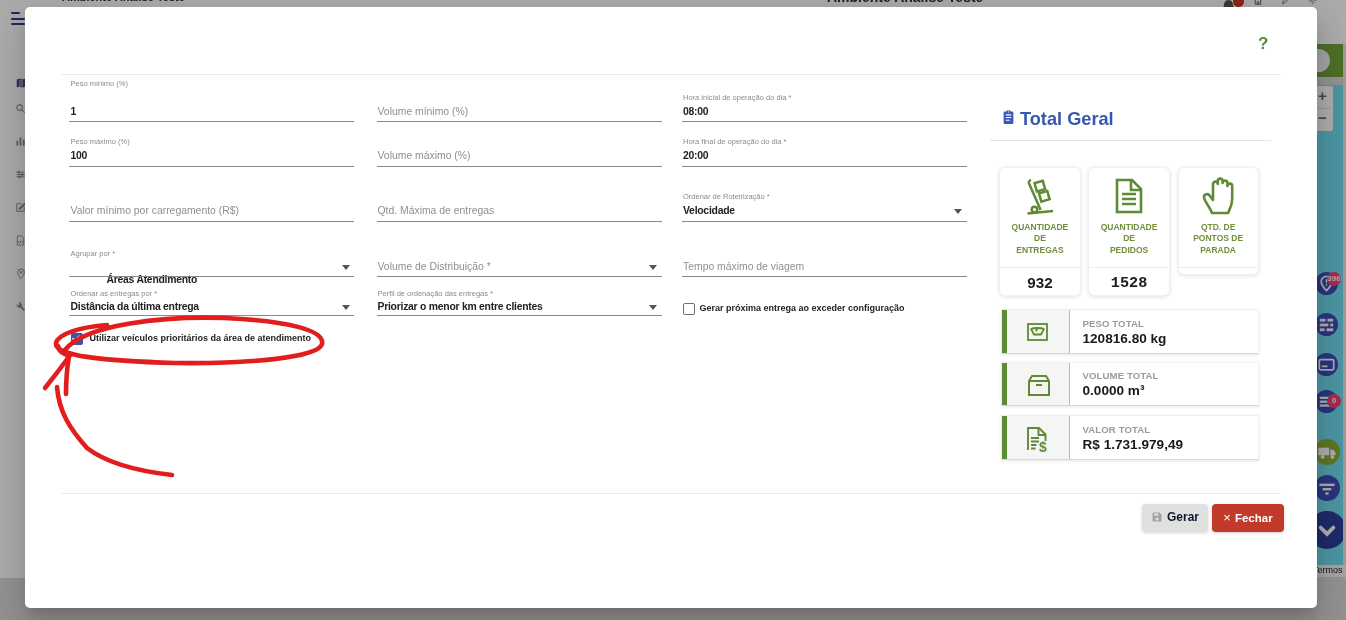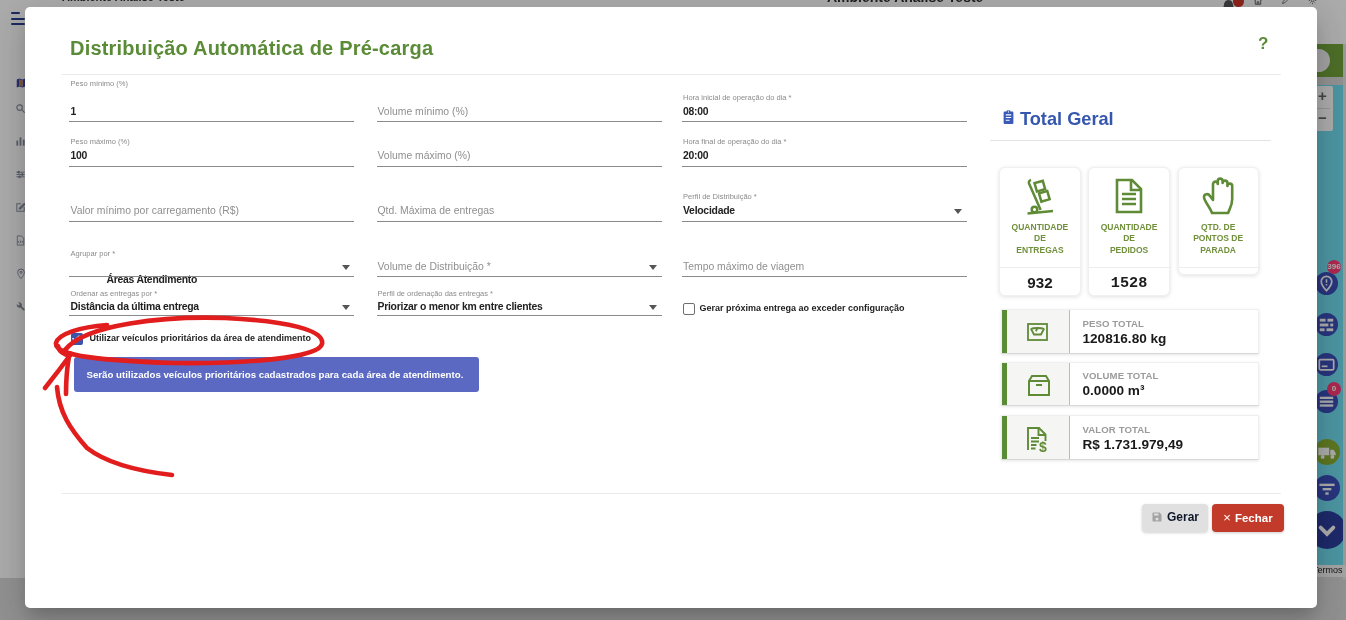--- a/index.html
+++ b/index.html
@@ -13,21 +13,21 @@
   #sidebar { position:absolute; left:0; top:0; width:36px; height:578px; background:#ffffff; }
   .hamb { position:absolute; background:#2d3f8f; height:2.4px; border-radius:1px; }
   .hdrtxt { position:absolute; font-weight:bold; color:#2f2f2f; white-space:nowrap; }
   
   #greenbar { position:absolute; left:1312px; top:44px; width:31px; height:33px; background:#74a43d; }
   #greencircle { position:absolute; left:1307px; top:49px; width:23px; height:23px; border-radius:50%; background:#f2f2f2; }
   #tealpanel { position:absolute; left:1313px; top:85px; width:30px; height:490px; background:#72dff2; }
   #zoombox { position:absolute; left:1312px; top:86px; width:21px; height:45px; background:#fff; border-radius:2px; color:#666; }
   #attrib { position:absolute; left:1310px; top:565px; width:36px; height:12px; background:#f4f4f4; font-size:9px; color:#222; padding-left:3px; }
   .fab { position:absolute; border-radius:50%; background:#3c50bb; color:#fff; }
-  .badge { position:absolute; border-radius:50%; background:#ff3d77; color:#fff; font-size:8px; font-weight:bold; text-align:center; }
+  .badge { position:absolute; border-radius:50%; background:#ff3d77; color:#fff; font-size:8px; font-weight:bold; text-align:center;margin-top:12px; }
 
   
   #overlay { position:absolute; inset:0; background:rgba(0,0,0,0.33); }
 
   
   #modal { position:absolute; left:25px; top:7px; width:1292px; height:601px; background:#fff; border-radius:5px;
            box-shadow:0 10px 14px -6px rgba(0,0,0,.16), 0 16px 28px 2px rgba(0,0,0,.10), 0 6px 36px 6px rgba(0,0,0,.07); }
   #mtitle { position:absolute; left:45px; top:29.5px; font-size:20px; font-weight:bold; color:#5a8b36; letter-spacing:0.2px; }
   #mhelp { position:absolute; left:1233px; top:27px; font-size:17px; font-weight:bold; color:#5a8b36; }
   .hr { position:absolute; height:1px; background:#ececec; }
@@ -179,21 +179,20 @@
           </svg></div>
       <div class="fab" style="left:1308px; top:511px; width:38px; height:38px; background:#2e3f9e;"><svg width="38" height="38" viewBox="0 0 24 24">
             <path fill="none" stroke="#fff" stroke-width="2.4" stroke-linecap="round" d="M8 10.5l4 4 4-4"></path>
           </svg></div>
     </div>
     <div class="abs" style="left:1343px; top:44px; width:3px; height:536px; background:#e6e6e6;"></div>
     <div id="attrib">Termos</div>
   </div>
   <div id="overlay"></div>
   <div id="modal">
-    <div id="mtitle">Distribuição Automática de Pré-carga</div>
     <div id="mhelp">?</div>
     <div class="hr" style="left:36px; top:67px; width:1220px;"></div>
     <div id="fields">
 
       <div class="flabel" style="left:45.5px; top:72px;">Peso mínimo (%)</div>
       <div class="fvalue" style="left:45.5px; top:98.5px;">1</div>
       <div class="fline" style="left:44px; top:114.3px;"></div>
       <div class="fplace" style="left:352.5px; top:98.5px;">Volume mínimo (%)</div>
       <div class="fline" style="left:351.5px; top:114.3px;"></div>
       <div class="flabel" style="left:658px; top:85.6px;">Hora inicial de operação do dia *</div>
@@ -206,21 +205,21 @@
       <div class="fplace" style="left:352.5px; top:143px;">Volume máximo (%)</div>
       <div class="fline" style="left:351.5px; top:158.7px;"></div>
       <div class="flabel" style="left:658px; top:130px;">Hora final de operação do dia *</div>
       <div class="fvalue" style="left:658px; top:143px;">20:00</div>
       <div class="fline" style="left:657px; top:158.7px;"></div>
 
       <div class="fplace" style="left:45.5px; top:198.2px;">Valor mínimo por carregamento (R$)</div>
       <div class="fline" style="left:44px; top:213.9px;"></div>
       <div class="fplace" style="left:352.5px; top:198.2px;">Qtd. Máxima de entregas</div>
       <div class="fline" style="left:351.5px; top:213.9px;"></div>
-      <div class="flabel" style="left:658px; top:185.2px;">Perfil de Distribuição *</div>
+      <div class="flabel" style="left:658px; top:185.2px;">Ordenar de Roteirização *</div>
       <div class="fvalue" style="left:658px; top:198.2px;">Velocidade</div>
       <div class="farrow" style="left:928.5px; top:202.3px;"></div>
       <div class="fline" style="left:657px; top:213.9px;"></div>
 
       <div class="flabel" style="left:45.5px; top:241.8px;">Agrupar por *</div>
       <div class="fvalue" style="left:45.5px; top:267px;margin-left:36px;">Áreas Atendimento</div>
       <div class="farrow" style="left:317px; top:257.5px;"></div>
       <div class="fline" style="left:44px; top:268.5px;"></div>
       <div class="fplace" style="left:352.5px; top:253.8px;">Volume de Distribuição *</div>
       <div class="farrow" style="left:624.2px; top:257.5px;"></div>
@@ -240,23 +239,20 @@
     <div id="ckrow">
       <div class="ckbox" style="left:657.8px; top:296px; border:1.4px solid #6e6e6e; background:#fff;"></div>
       <div class="cklabel" style="left:674.4px; top:295.5px;">Gerar próxima entrega ao exceder configuração</div>
       <div class="ckbox" style="left:46.4px; top:325.9px; background:#3a53ab;">
         <svg width="12" height="12" viewBox="0 0 24 24" style="position:absolute; left:-1px; top:-1px;">
             <path fill="none" stroke="#fff" stroke-width="3" d="M5 12.5l4.5 4.5L19 7.5"></path>
           </svg>
       </div>
       <div class="cklabel" style="left:64.5px; top:326px;">Utilizar veículos prioritários da área de atendimento</div>
     </div>
-    <div id="infobox">
-        <span>Serão utilizados veículos prioritários cadastrados para cada área de atendimento.</span>
-      </div>
     <div id="rightpanel">
       <svg class="abs" style="left:977px; top:102px;" width="13" height="16" viewBox="0 0 24 28">
           <path fill="#3b5ab8" d="M19 4h-3.2A3 3 0 0 0 12 1.8 3 3 0 0 0 8.2 4H5a2 2 0 0 0-2 2v19a2 2 0 0 0 2 2h14a2 2 0 0 0 2-2V6a2 2 0 0 0-2-2zm-7-.5a1.2 1.2 0 1 1 0 2.4 1.2 1.2 0 0 1 0-2.4zM7 9h10v2H7zm0 5h10v2H7zm0 5h7v2H7z"></path>
         </svg>
       <div id="tg-title">Total Geral</div>
       <div class="hr" style="left:964.5px; top:132.8px; width:281.8px; background:#e4e4e4;"></div>
 
       <div class="card" style="left:974.3px; top:160.2px; width:81.3px; height:128.8px;">
         <svg class="abs" style="left:25px; top:9px;" width="31" height="40" viewBox="0 0 31 40">
           <g fill="none" stroke="#5f8b37" stroke-width="2.5">

